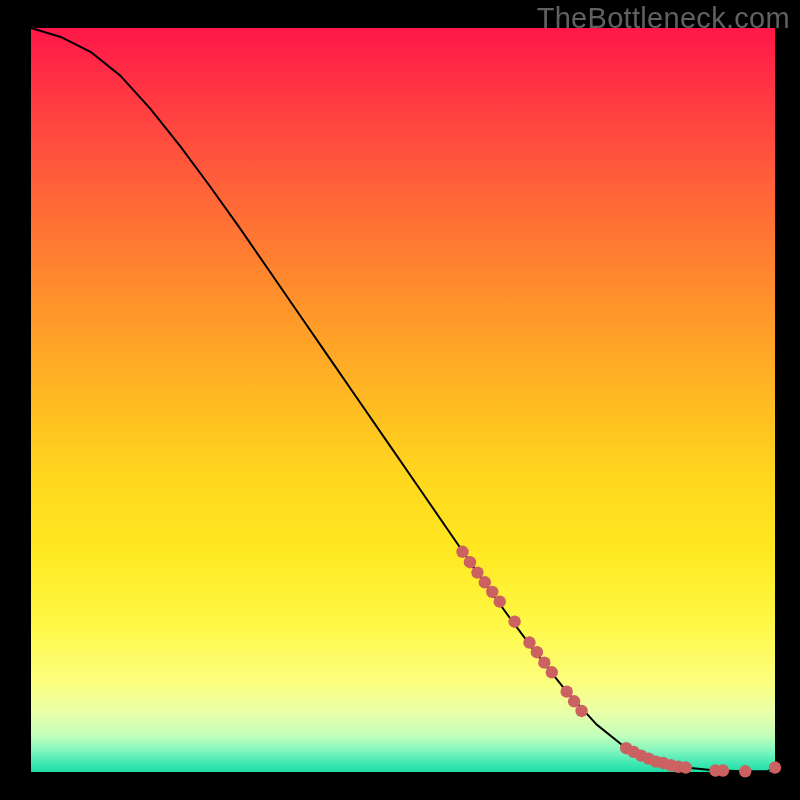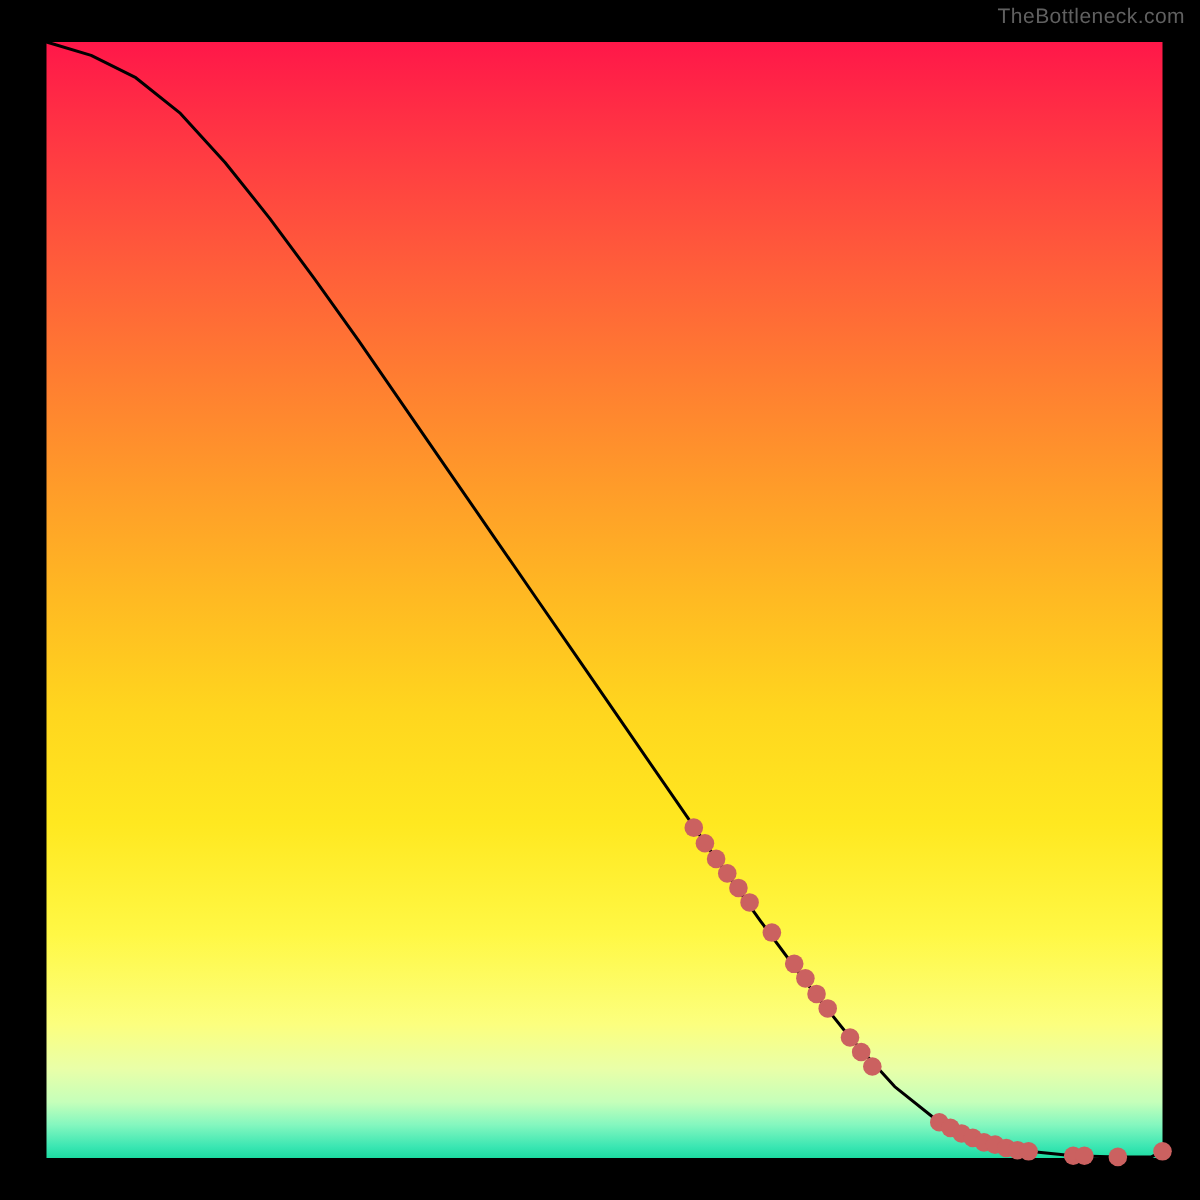--- a/index.html
+++ b/index.html
@@ -15,21 +15,21 @@
     position: relative;
     width: 800px;
     height: 800px;
     background: #000;
   }
   .watermark {
     position: absolute;
     top: 2px;
     right: 10px;
     color: #606060;
-    font-size: 14px;
+    font-size: 29px;
     font-weight: 500;
     letter-spacing: 0.3px;
     z-index: 5;
   }
   .plot {
     position: absolute;
     left: 31px;
     top: 28px;
     width: 744px;
     height: 744px;

